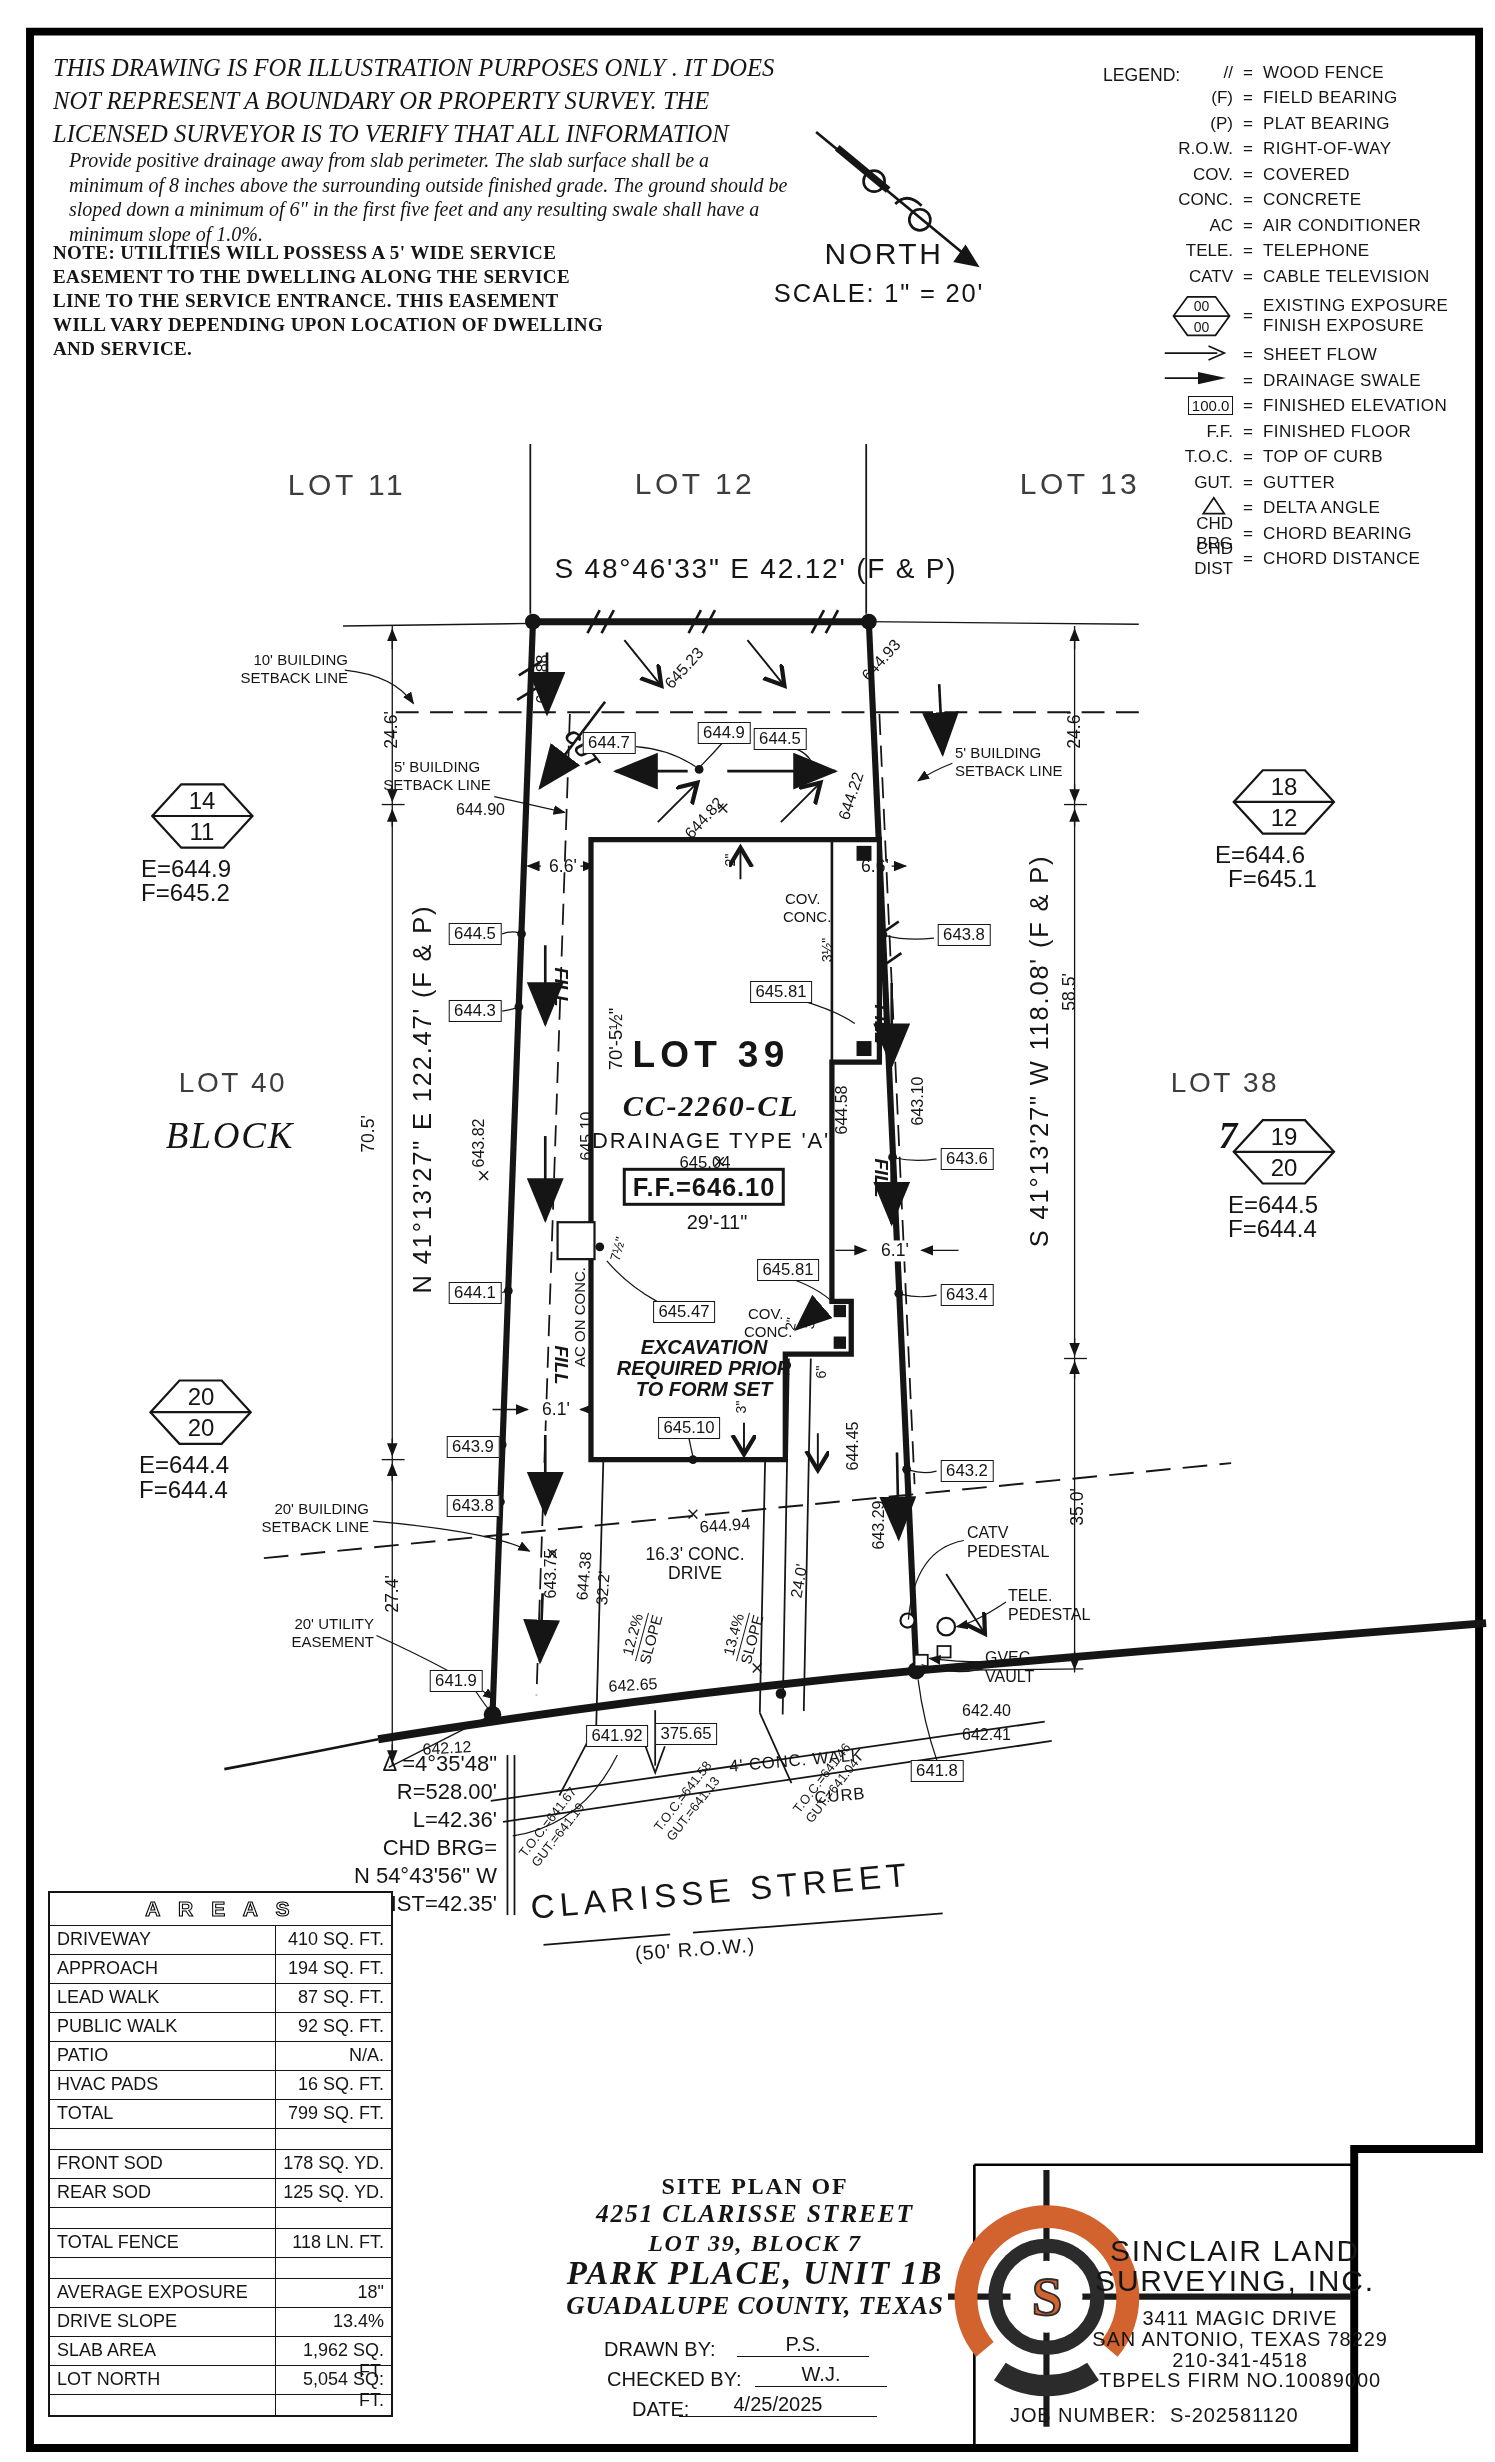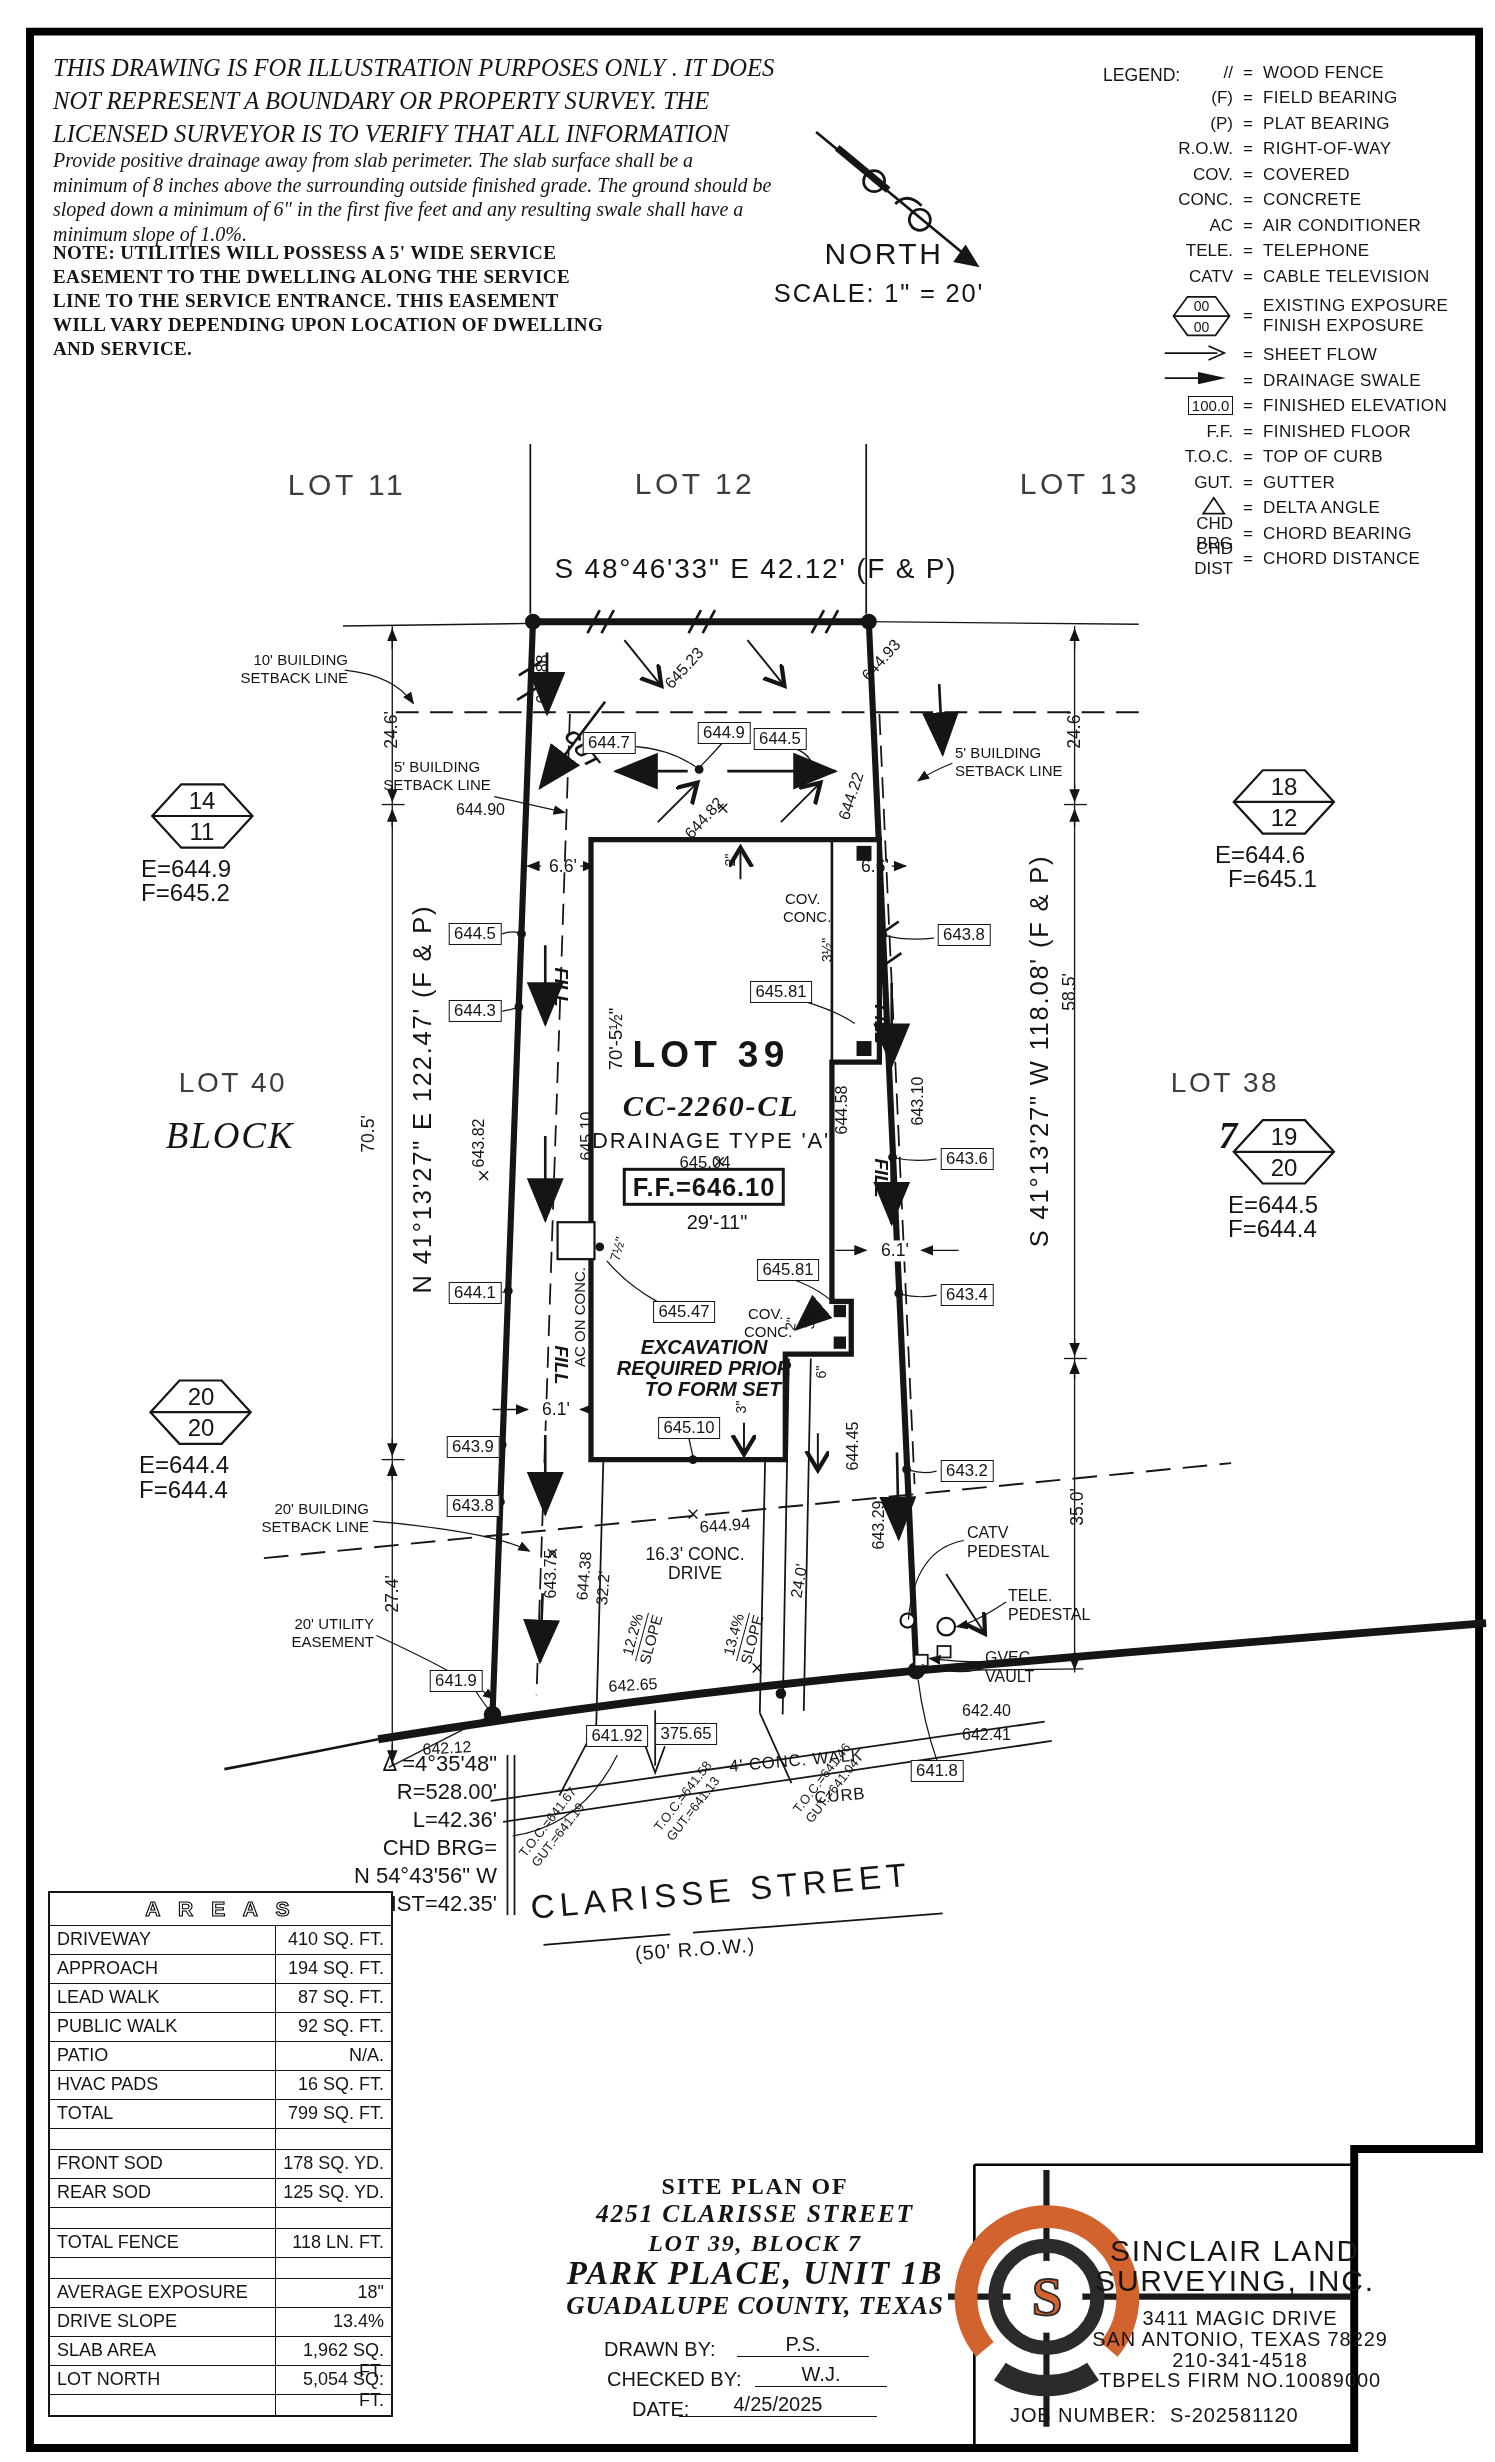--- a/index.html
+++ b/index.html
@@ -10,21 +10,21 @@
   .ctr{transform:translate(-50%,-50%);}
   .bx{border:1.5px solid #151515;background:#fff;padding:0 4.4px;z-index:3;font-size:16.7px;}
   .bigbx{border:3.5px solid #151515;background:#fff;padding:0.9px 7px;font-size:25.5px;font-weight:bold;letter-spacing:0.9px;}
   .ser{font-family:"Liberation Serif",serif;}
   .it{font-style:italic;} .b{font-weight:bold;}
   .f15{font-size:13px}.f17{font-size:15px}.f18{font-size:16px}.f20{font-size:17.6px}.f21{font-size:18.5px}
   .f23{font-size:20px}.f25{font-size:22px}.f27{font-size:24px}.f29{font-size:25.5px}.f32{font-size:28px}
   .f34{font-size:30px}.f37{font-size:33px}.f42{font-size:37px}
   .gray{color:#3d3d3d;}
   .disc{line-height:33px;font-size:24.6px;}
-  .disc2{line-height:24.6px;font-size:20px;}
+  .disc2{line-height:24.6px;font-size:20px;margin-left:16px;}
   .disc3{line-height:24px;font-size:19px;letter-spacing:0.4px;}
   
   #legend{position:absolute;left:1159px;top:60px;z-index:2;}
   .lgr{display:flex;align-items:center;height:25.5px;}
   .lgs{width:74px;text-align:right;font-size:17px;}
   .lge{width:30px;text-align:center;font-size:17px;}
   .lgl{font-size:17px;letter-spacing:0.4px;}
   .lgbox{border:1.3px solid #151515;padding:0 2.6px;font-size:15px;}
   
   #areas{position:absolute;left:48px;top:1891px;width:341px;border:2.2px solid #151515;z-index:2;background:#fff;}
@@ -490,21 +490,21 @@
 <div class="l f16 ctr" style="left:821px;top:1372px;transform:translate(-50%,-50%) rotate(-90deg);font-size:14px;">6"</div>
 <div class="l f16 ctr" style="left:741px;top:1407px;transform:translate(-50%,-50%) rotate(-90deg);font-size:14px;">3"</div>
 <div class="l f16 ctr" style="left:618px;top:1249px;transform:translate(-50%,-50%) rotate(-75deg);font-size:14px;">7½"</div>
 
 <div class="l f42 b ctr" style="left:711px;top:1055px;letter-spacing:5.3px;">LOT 39</div>
 <div class="l ser it b f34 ctr" style="left:711px;top:1106px;letter-spacing:1.8px;">CC-2260-CL</div>
 <div class="l f25 ctr" style="left:711px;top:1141px;letter-spacing:1.8px;">DRAINAGE TYPE 'A'</div>
 <div class="l bigbx ctr" style="left:704px;top:1187px;">F.F.=646.10</div>
 <div class="l b it f23 ctr" style="left:704px;top:1347px;">EXCAVATION</div>
 <div class="l b it f23 ctr" style="left:704px;top:1368px;">REQUIRED PRIOR</div>
-<div class="l b it f23 ctr" style="left:704px;top:1389px;margin-left:9px;">TO FORM SET</div>
+<div class="l b it f23 ctr" style="left:704px;top:1389px;">TO FORM SET</div>
 
 <div class="l f18 ctr" style="left:543px;top:679px;transform:translate(-50%,-50%) rotate(-90deg);">645.88</div>
 <div class="l f18 ctr" style="left:684px;top:668px;transform:translate(-50%,-50%) rotate(-48deg);">645.23</div>
 <div class="l f18 ctr" style="left:881px;top:660px;transform:translate(-50%,-50%) rotate(-48deg);">644.93</div>
 <div class="l f18" style="left:456px;top:800px;">644.90</div>
 <div class="l f18 ctr" style="left:704px;top:818px;transform:translate(-50%,-50%) rotate(-48deg);">644.82</div>
 <div class="l f18 ctr" style="left:851px;top:796px;transform:translate(-50%,-50%) rotate(-72deg);">644.22</div>
 <div class="l b it f23 ctr" style="left:582px;top:749px;transform:translate(-50%,-50%) rotate(52deg);letter-spacing:0.9px;">CUT</div>
 
 <div class="l bx ctr" style="left:609px;top:743px;">644.7</div>

